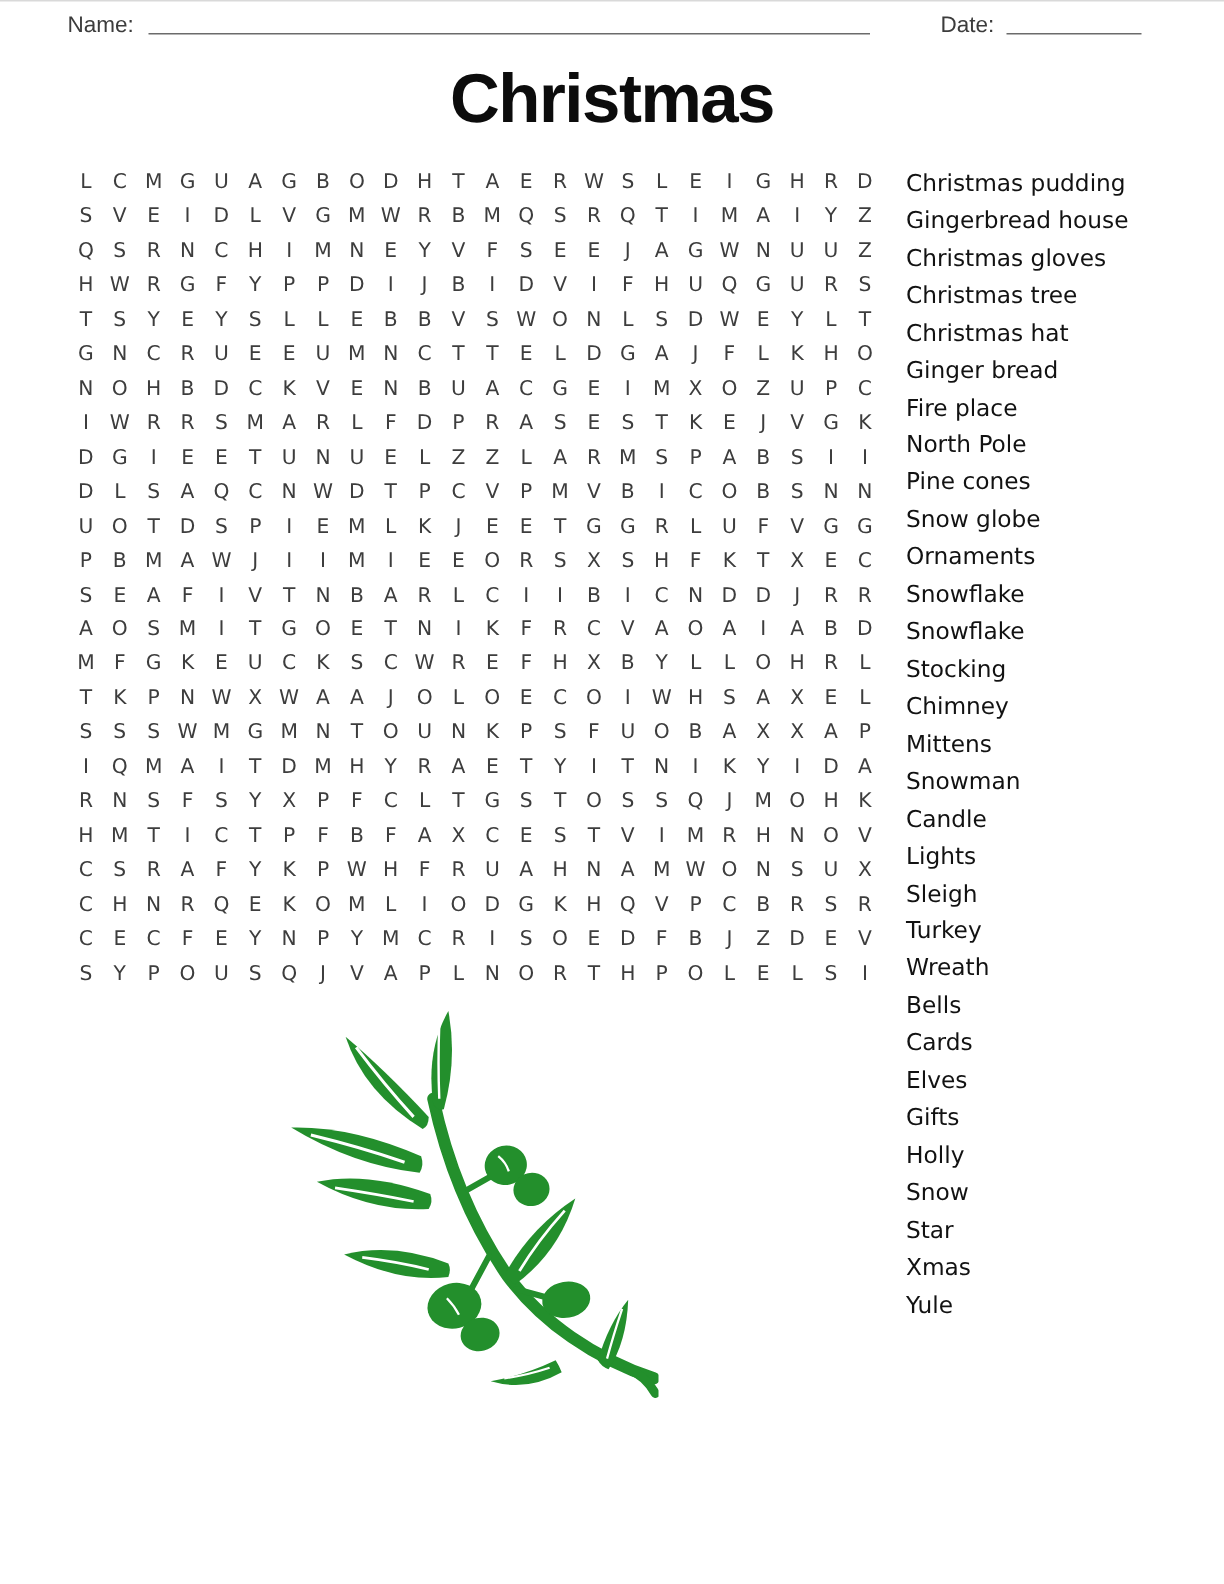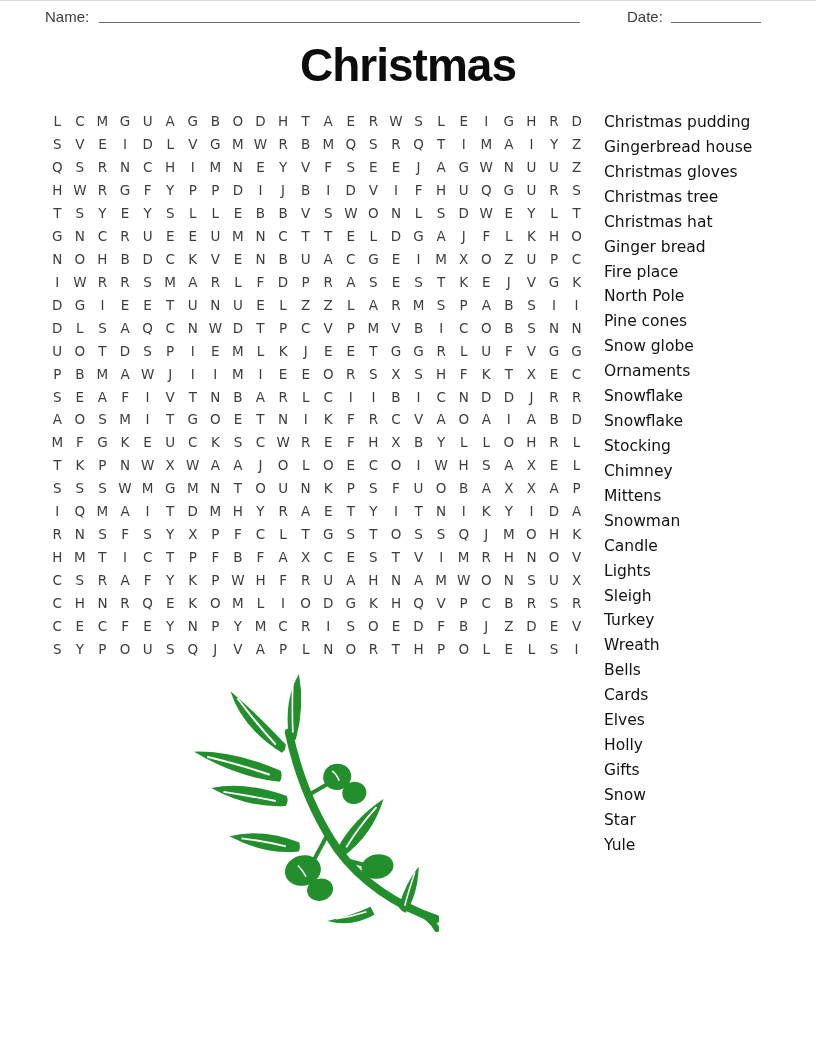--- a/index.html
+++ b/index.html
@@ -696,24 +696,25 @@
       <li>Mittens</li>
       <li>Snowman</li>
       <li>Candle</li>
       <li>Lights</li>
       <li>Sleigh</li>
       <li>Turkey</li>
       <li>Wreath</li>
       <li>Bells</li>
       <li>Cards</li>
       <li>Elves</li>
+      <li>Gifts</li>
       <li>Holly</li>
-      <li>Gifts</li>
       <li>Snow</li>
       <li>Star</li>
+      <li>Xmas</li>
       <li>Yule</li>
     </ul>
 
   <svg class="branch" viewBox="0 0 250 270" xmlns="http://www.w3.org/2000/svg" aria-hidden="true">
     <g>
 
       <path class="branch-stroke" d="M103,68 C112,110 128,150 152,185 C175,216 210,240 249,253" fill="none" stroke="#238f2c" stroke-width="8" stroke-linecap="round"></path>
 
       <path class="branch-stroke" d="M232,247 C240,250 246,256 250,263" fill="none" stroke="#238f2c" stroke-width="6" stroke-linecap="round"></path>
 

